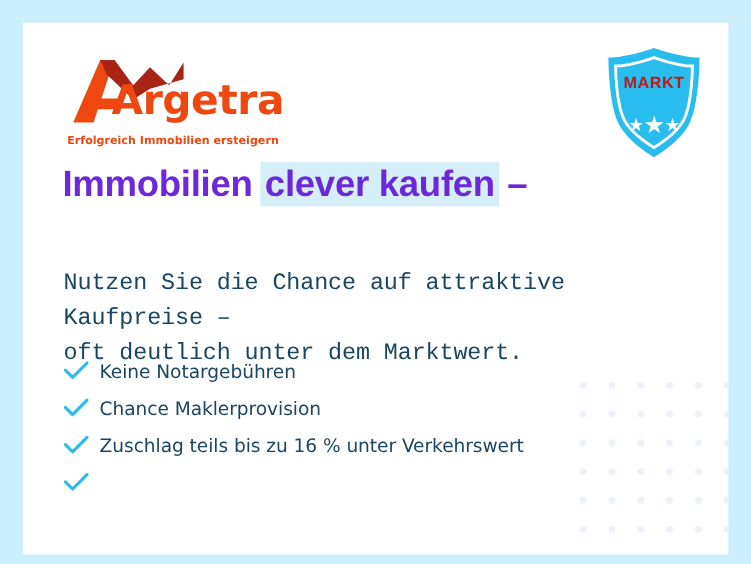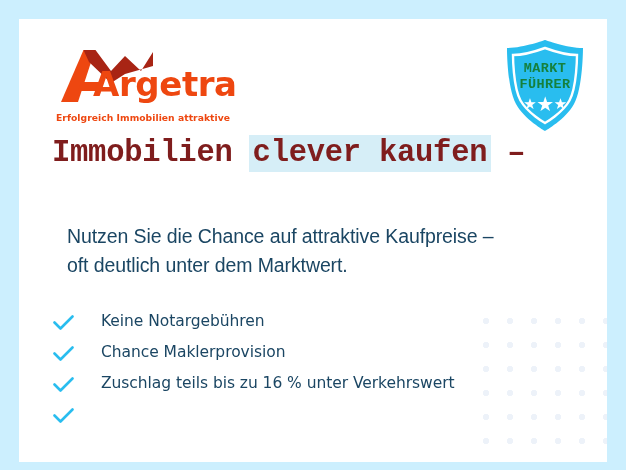--- a/index.html
+++ b/index.html
@@ -96,23 +96,23 @@
     left: 0;
     top: 0;
     width: 100px;
     height: 100px;
     pointer-events: none;
   }
   .badge-line {
     position: absolute;
     width: 100%;
     text-align: center;
-    color: #15803d;
-    font-weight: bold;
-    font-family: Liberation Mono, monospace;
+    color: #b91c1c;
+    font-weight: bold;
+    font-family: Liberation Sans, sans-serif;
     letter-spacing: 0.4px;
   }
   #badge-line1 { top: 25px; font-size: 13.5px; }
   #badge-line2 { top: 41px; font-size: 13.5px; }
   #badge-stars {
     position: absolute;
     top: 56px;
     width: 100%;
     text-align: center;
     color: #ffffff;
@@ -120,58 +120,57 @@
     letter-spacing: -0.5px;
   }
   #badge-stars .big { font-size: 20px; vertical-align: -2px; }
 
   
   #headline {
     position: absolute;
     left: 33px;
     top: 115px;
     width: 520px;
-    color: #7f1d1d;
+    color: #6d28d9;
     font-size: 30.5px;
     font-weight: bold;
     line-height: 38px;
     letter-spacing: -0.25px;
-    font-family: Liberation Mono, monospace;
+    font-family: Liberation Sans, sans-serif;
   }
   .hl-mark {
     background: #d6eef7;
     padding: 1px 4px 2px 4px;
     margin: 0 -2px;
   }
 
   
   #subhead {
     position: absolute;
-    left: 48px;
+    left: 34px;
     top: 203px;
     width: 510px;
     color: #1b4663;
     font-size: 19.5px;
     line-height: 29px;
     letter-spacing: -0.1px;
-    font-family: Liberation Sans, sans-serif;
+    font-family: Liberation Mono, monospace;
   }
 
   
   #benefits {
     position: absolute;
     left: 34px;
     top: 281px;
     width: 470px;
   }
   .benefit-row {
     display: flex;
-    align-items: flex-end;
+    align-items: flex-start;
     height: 31px;
-    gap: 18px;
   }
   .benefit-check {
     width: 30px;
     flex: 0 0 30px;
     display: flex;
     align-items: center;
     justify-content: flex-start;
   }
   .benefit-label {
     color: #1b4663;
@@ -193,33 +192,32 @@
     <div id="logo">
       <svg id="logo-mark" width="120" height="62" viewBox="0 0 120 62">
 
         <polygon points="28.5,6 40,6 23,58 6,58" fill="#ee4710"></polygon>
 
         <polygon points="28.5,6 40.5,6 56,27 70,12 86,27 98,8 98,22 70,30 56,39 34,18" fill="#a82414"></polygon>
 
         <polygon points="26,38 47,38 44,47 23,47" fill="#ee4710"></polygon>
       </svg>
       <div id="logo-word">Argetra</div>
-      <div id="logo-tagline">Erfolgreich Immobilien attraktive</div>
+      <div id="logo-tagline">Erfolgreich Immobilien ersteigern</div>
     </div>
 
     <div id="badge">
       <svg width="100" height="100" viewBox="0 0 100 100">
         <path d="M50 4 C50 4 72 12 88 12 C88 12 88 52 79 68 C71 83 50 95 50 95
                  C50 95 29 83 21 68 C12 52 12 12 12 12 C28 12 50 4 50 4 Z" fill="#29bdef"></path>
         <path d="M50 12 C50 12 69 19 82 19 C82 19 82 51 74.5 64.5 C67.5 77 50 87 50 87
                  C50 87 32.5 77 25.5 64.5 C18 51 18 19 18 19 C31 19 50 12 50 12 Z" fill="none" stroke="#ffffff" stroke-width="2.4"></path>
       </svg>
       <div id="badge-text">
         <div class="badge-line" id="badge-line1">MARKT</div>
-        <div class="badge-line" id="badge-line2">FÜHRER</div>
         <div id="badge-stars">
           <span>★</span><span class="big">★</span><span>★</span>
         </div>
       </div>
     </div>
 
     <div id="headline">
       <div><span>Immobilien </span><span class="hl-mark">clever kaufen</span><span> –</span></div>
     </div>
 

